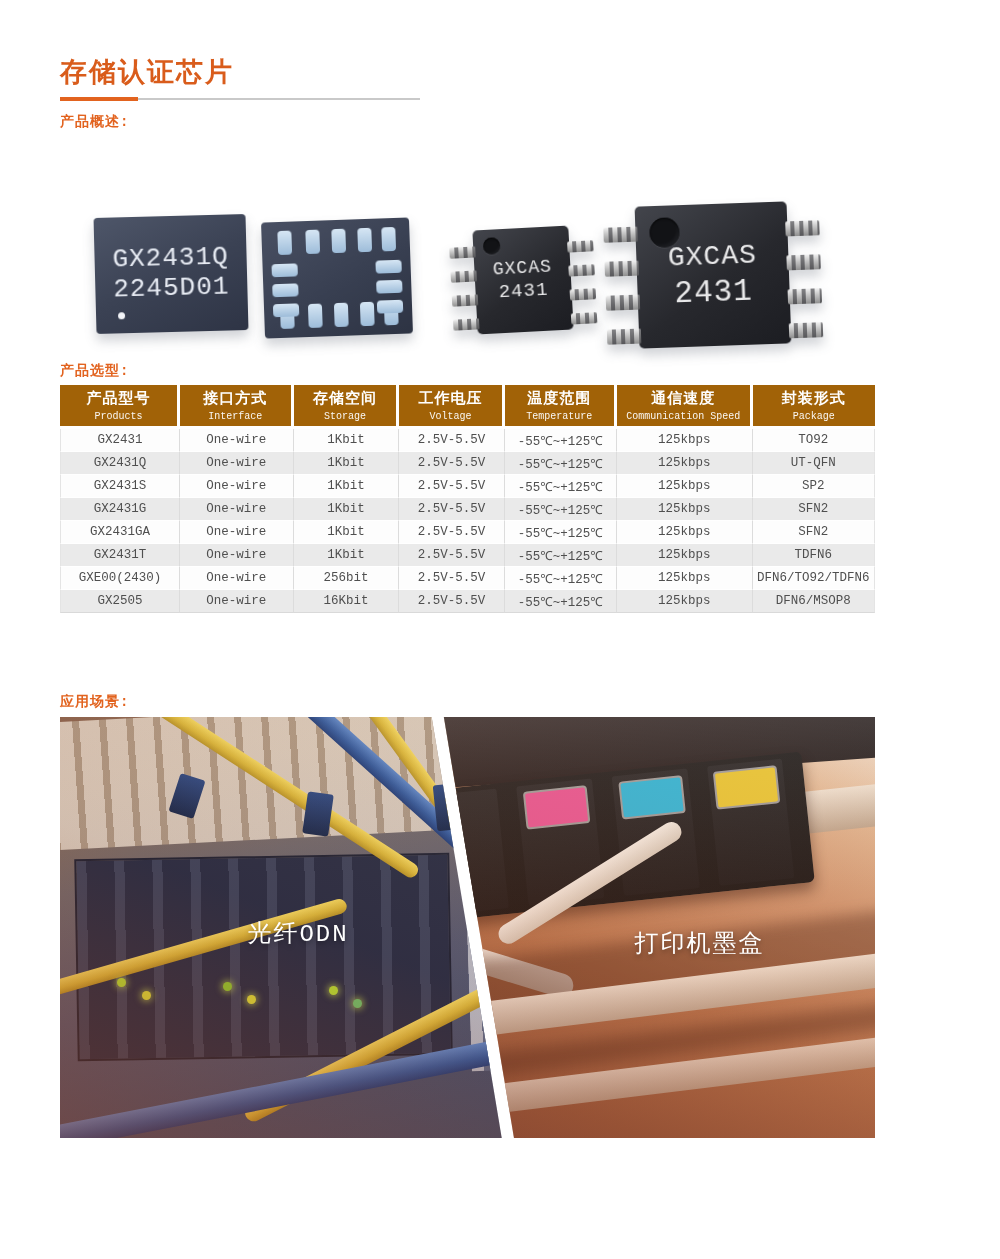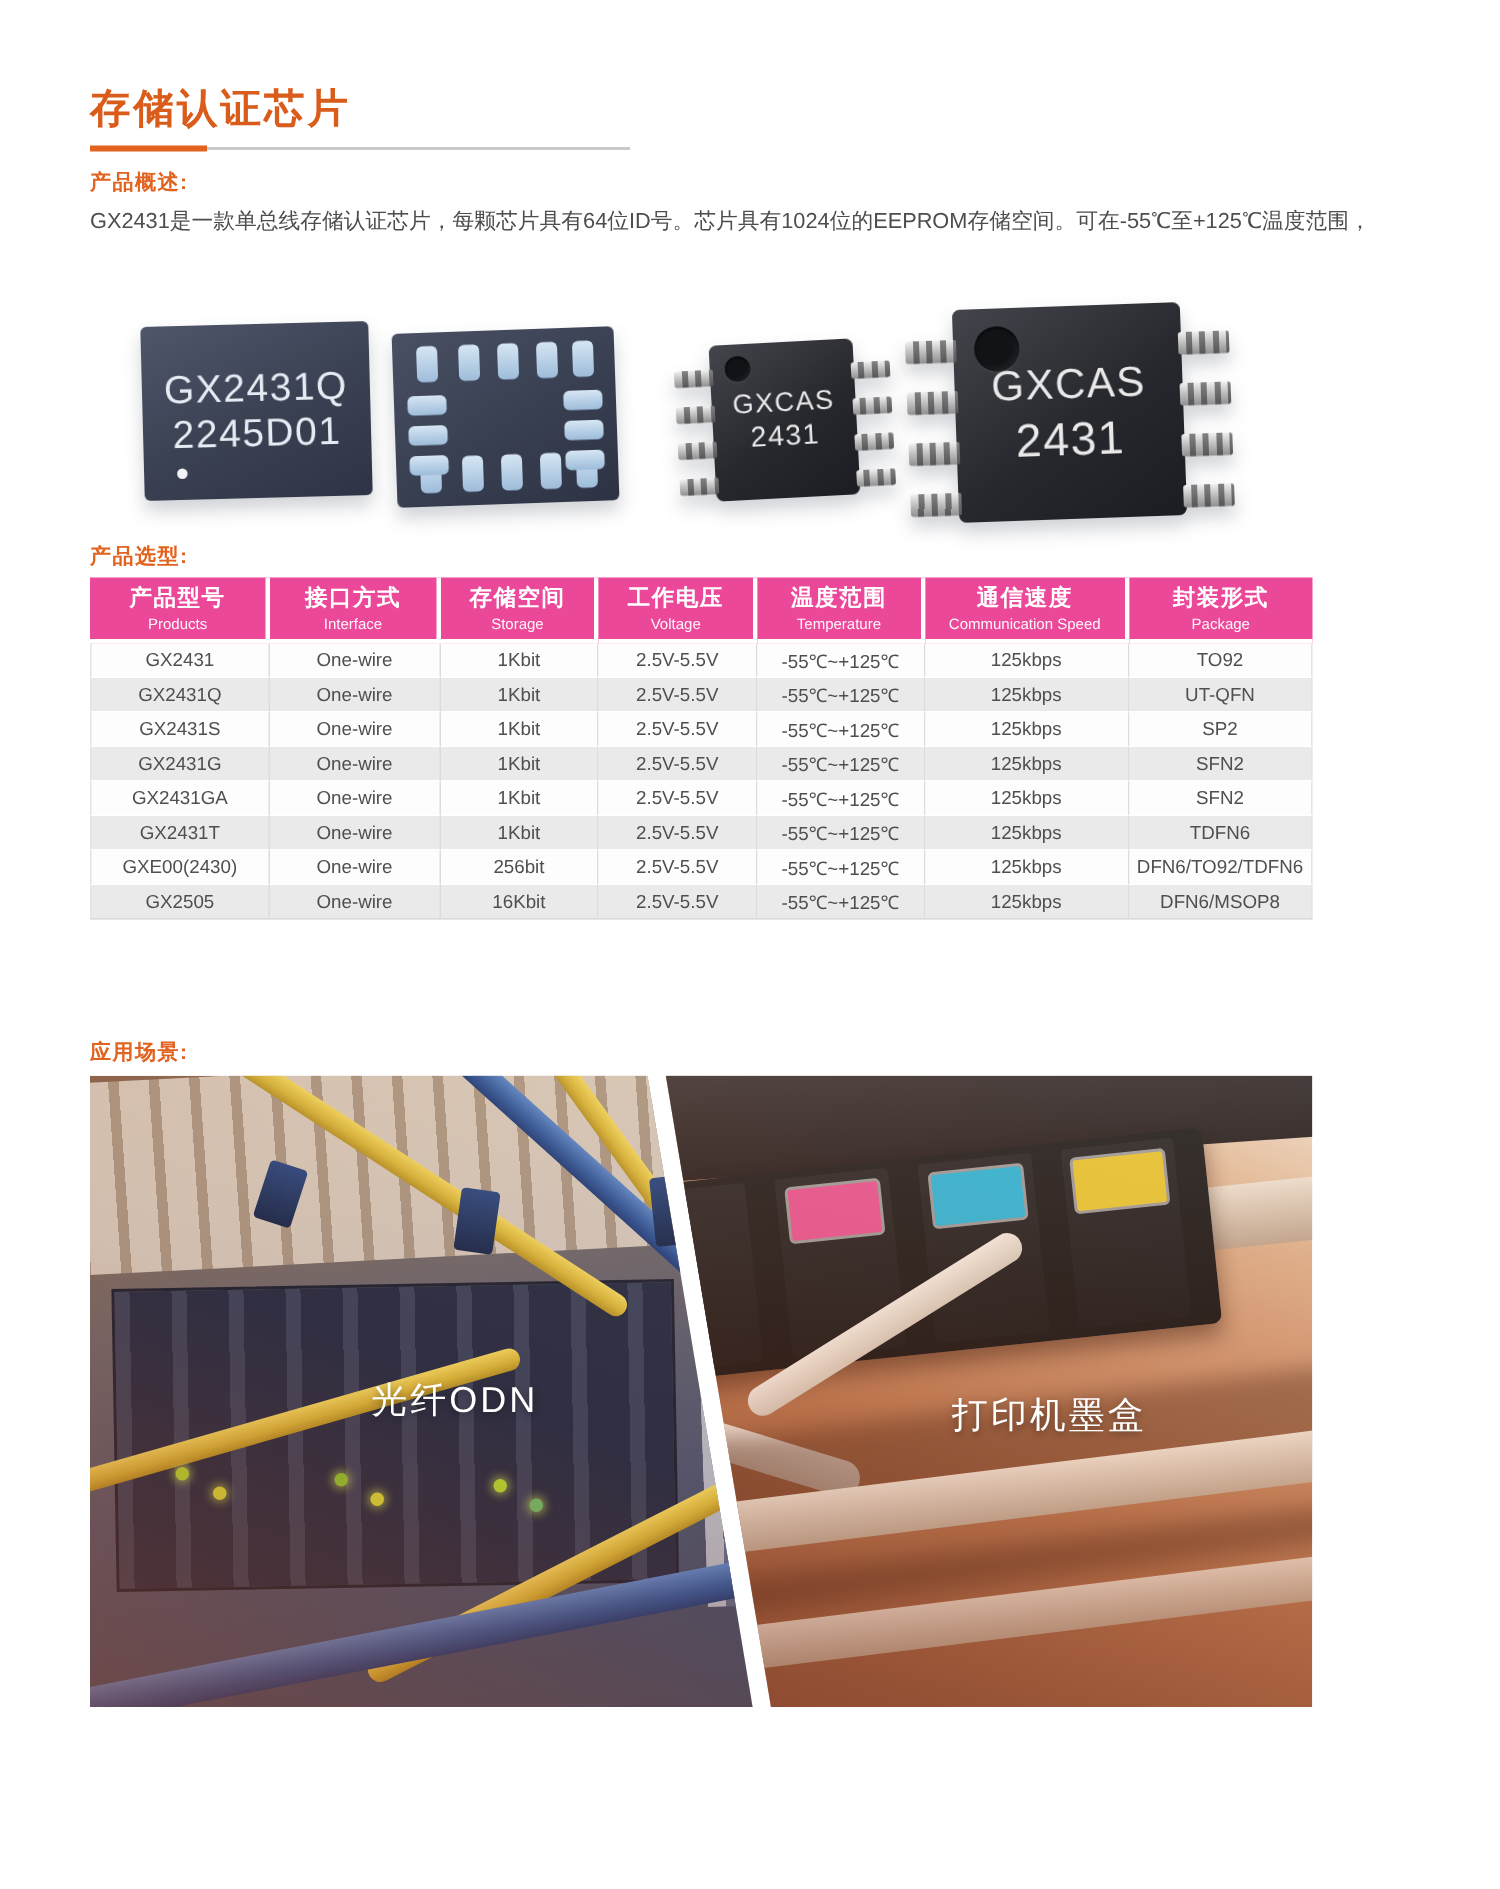--- a/index.html
+++ b/index.html
@@ -1,20 +1,20 @@
 <!DOCTYPE html>
 <html><head>
 <meta charset="utf-8">
 <style>
   * { margin:0; padding:0; box-sizing:border-box; }
   html,body { background:#ffffff; }
   .page {
     position:relative; width:1000px; height:1259px; margin:0 auto;
     background:#ffffff; overflow:hidden;
-    font-family:Liberation Sans, sans-serif;
+    font-family:Liberation Mono, monospace;
     color:#4a4a4a;
   }
 
   
   .title-block { position:absolute; left:60px; top:54px; }
   .page-title { font-size:27px; font-weight:bold; color:#D95C1B; letter-spacing:2px; }
   .title-rule { display:flex; align-items:center; width:360px; margin-top:7px; }
   .title-rule .seg-orange { width:78px; height:4px; background:#E2631F; }
   .title-rule .seg-gray { flex:1; height:2px; background:#C9C9C9; }
 
@@ -63,21 +63,21 @@
   .chip-sop { left:577px; top:12px; width:152px; height:142px; transform:rotate(-2deg); }
   .chip-sop .dimple { left:14px; top:12px; width:30px; height:30px; }
   .chip-sop .mk-top { font-size:28px; }
   .chip-sop .mk-bot { font-size:31px; margin-top:3px; }
 
   
   .lbl-selection { top:362px; }
   .sel-table { position:absolute; left:60px; top:385px; width:815px;
                border-collapse:separate; border-spacing:0; table-layout:fixed; }
   .sel-table th {
-    background:#ec4899; color:#fff; height:44px; vertical-align:middle;
+    background:#a16207; color:#fff; height:44px; vertical-align:middle;
     border-right:3px solid #fff; border-bottom:3px solid #fff; font-weight:normal; padding:0;
   }
   .sel-table th:last-child { border-right:none; }
   .sel-table th .zh { font-size:15px; font-weight:bold; letter-spacing:1px; }
   .sel-table th .en { font-size:10px; margin-top:3px; opacity:.95;text-align:center; }
   .sel-table td {
     height:23px; text-align:center; vertical-align:middle;
     font-size:12.5px; color:#4f4f4f;
     background:#FDFDFD; border-right:1px solid #DCDCDC; border-bottom:1px solid #fff; padding:0;
   }
@@ -142,21 +142,20 @@
   <div class="title-block">
     <div class="page-title">存储认证芯片</div>
     <div class="title-rule">
       <div class="seg-orange"></div>
       <div class="seg-gray"></div>
     </div>
   </div>
 
   <div class="sec-label lbl-overview">产品概述:</div>
   <div class="overview-text">
-    <div>GX2431是一款单总线存储认证芯片，每颗芯片具有64位ID号。芯片具有1024位的EEPROM存储空间。可在-55℃至+125℃温度范围，</div>
   </div>
 
   <div class="chips">
 
     <div class="chip chip-qfn-top">
       <div class="marking">
         <div>GX2431Q</div>
         <div>2245D01</div>
       </div>
       <div class="pin1-dot"></div>

